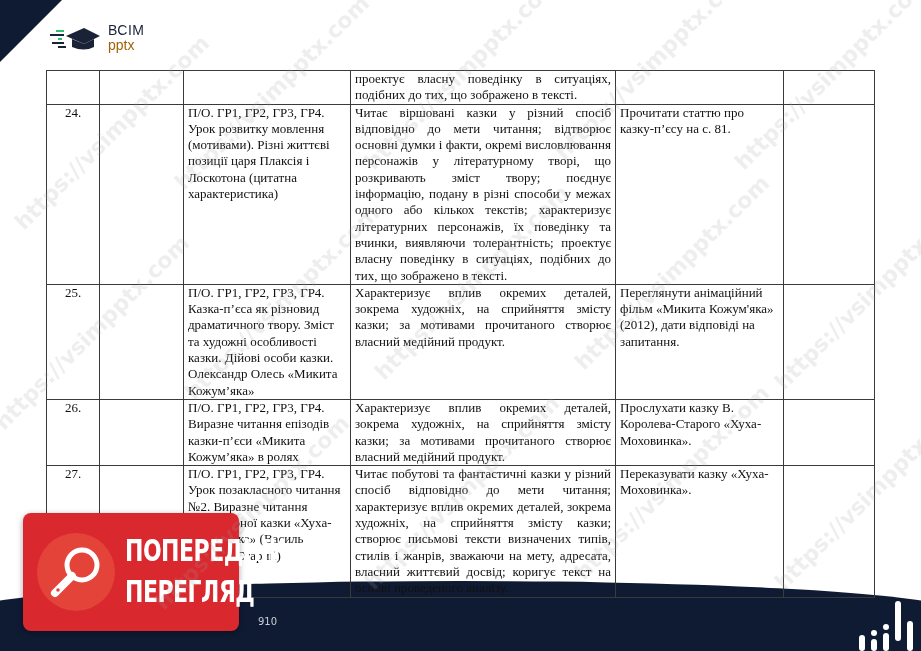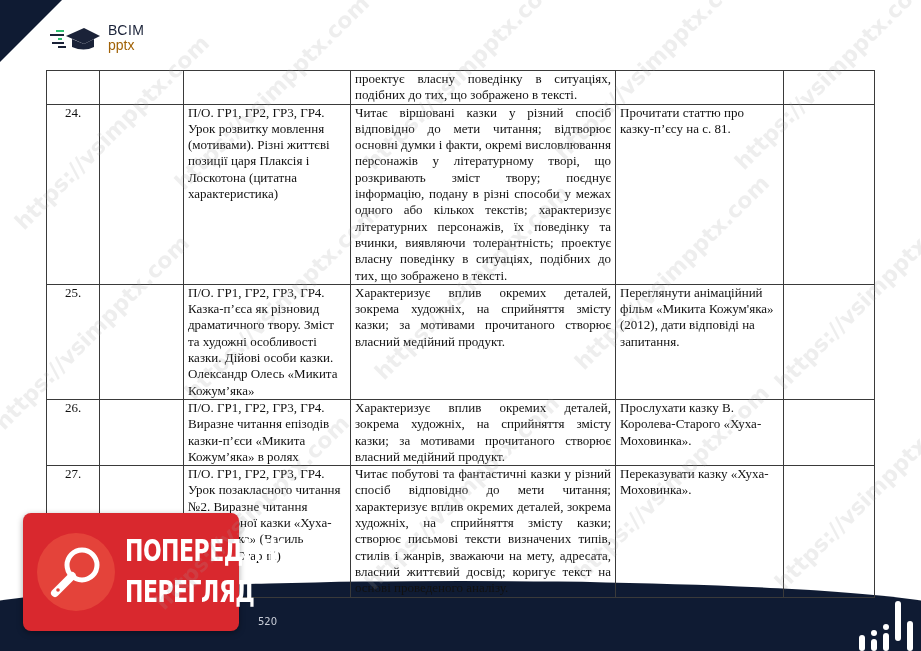--- a/index.html
+++ b/index.html
@@ -154,21 +154,21 @@
       <line x1="35" y1="43" x2="18" y2="60" stroke="#ffffff" stroke-width="8" stroke-linecap="round"></line>
       <circle cx="21" cy="57" r="1.8" fill="#e4433a"></circle>
     </svg>
   </div>
   <div class="badge-text">
     <div>ПОПЕРЕДНІЙ</div>
     <div>ПЕРЕГЛЯД</div>
   </div>
 </div>
 
-<div class="page-num">520</div>
+<div class="page-num">910</div>
 
 <div class="brand-bars">
   <svg width="60" height="60" viewBox="0 0 60 60">
     <rect x="4" y="44" width="6" height="16" rx="3" fill="#ffffff"></rect>
     <circle cx="19" cy="42" r="3" fill="#ffffff"></circle>
     <rect x="16" y="48" width="6" height="12" rx="3" fill="#ffffff"></rect>
     <circle cx="31" cy="36" r="3" fill="#ffffff"></circle>
     <rect x="28" y="42" width="6" height="18" rx="3" fill="#ffffff"></rect>
     <rect x="40" y="10" width="6" height="40" rx="3" fill="#ffffff"></rect>
     <rect x="52" y="30" width="6" height="30" rx="3" fill="#ffffff"></rect>

